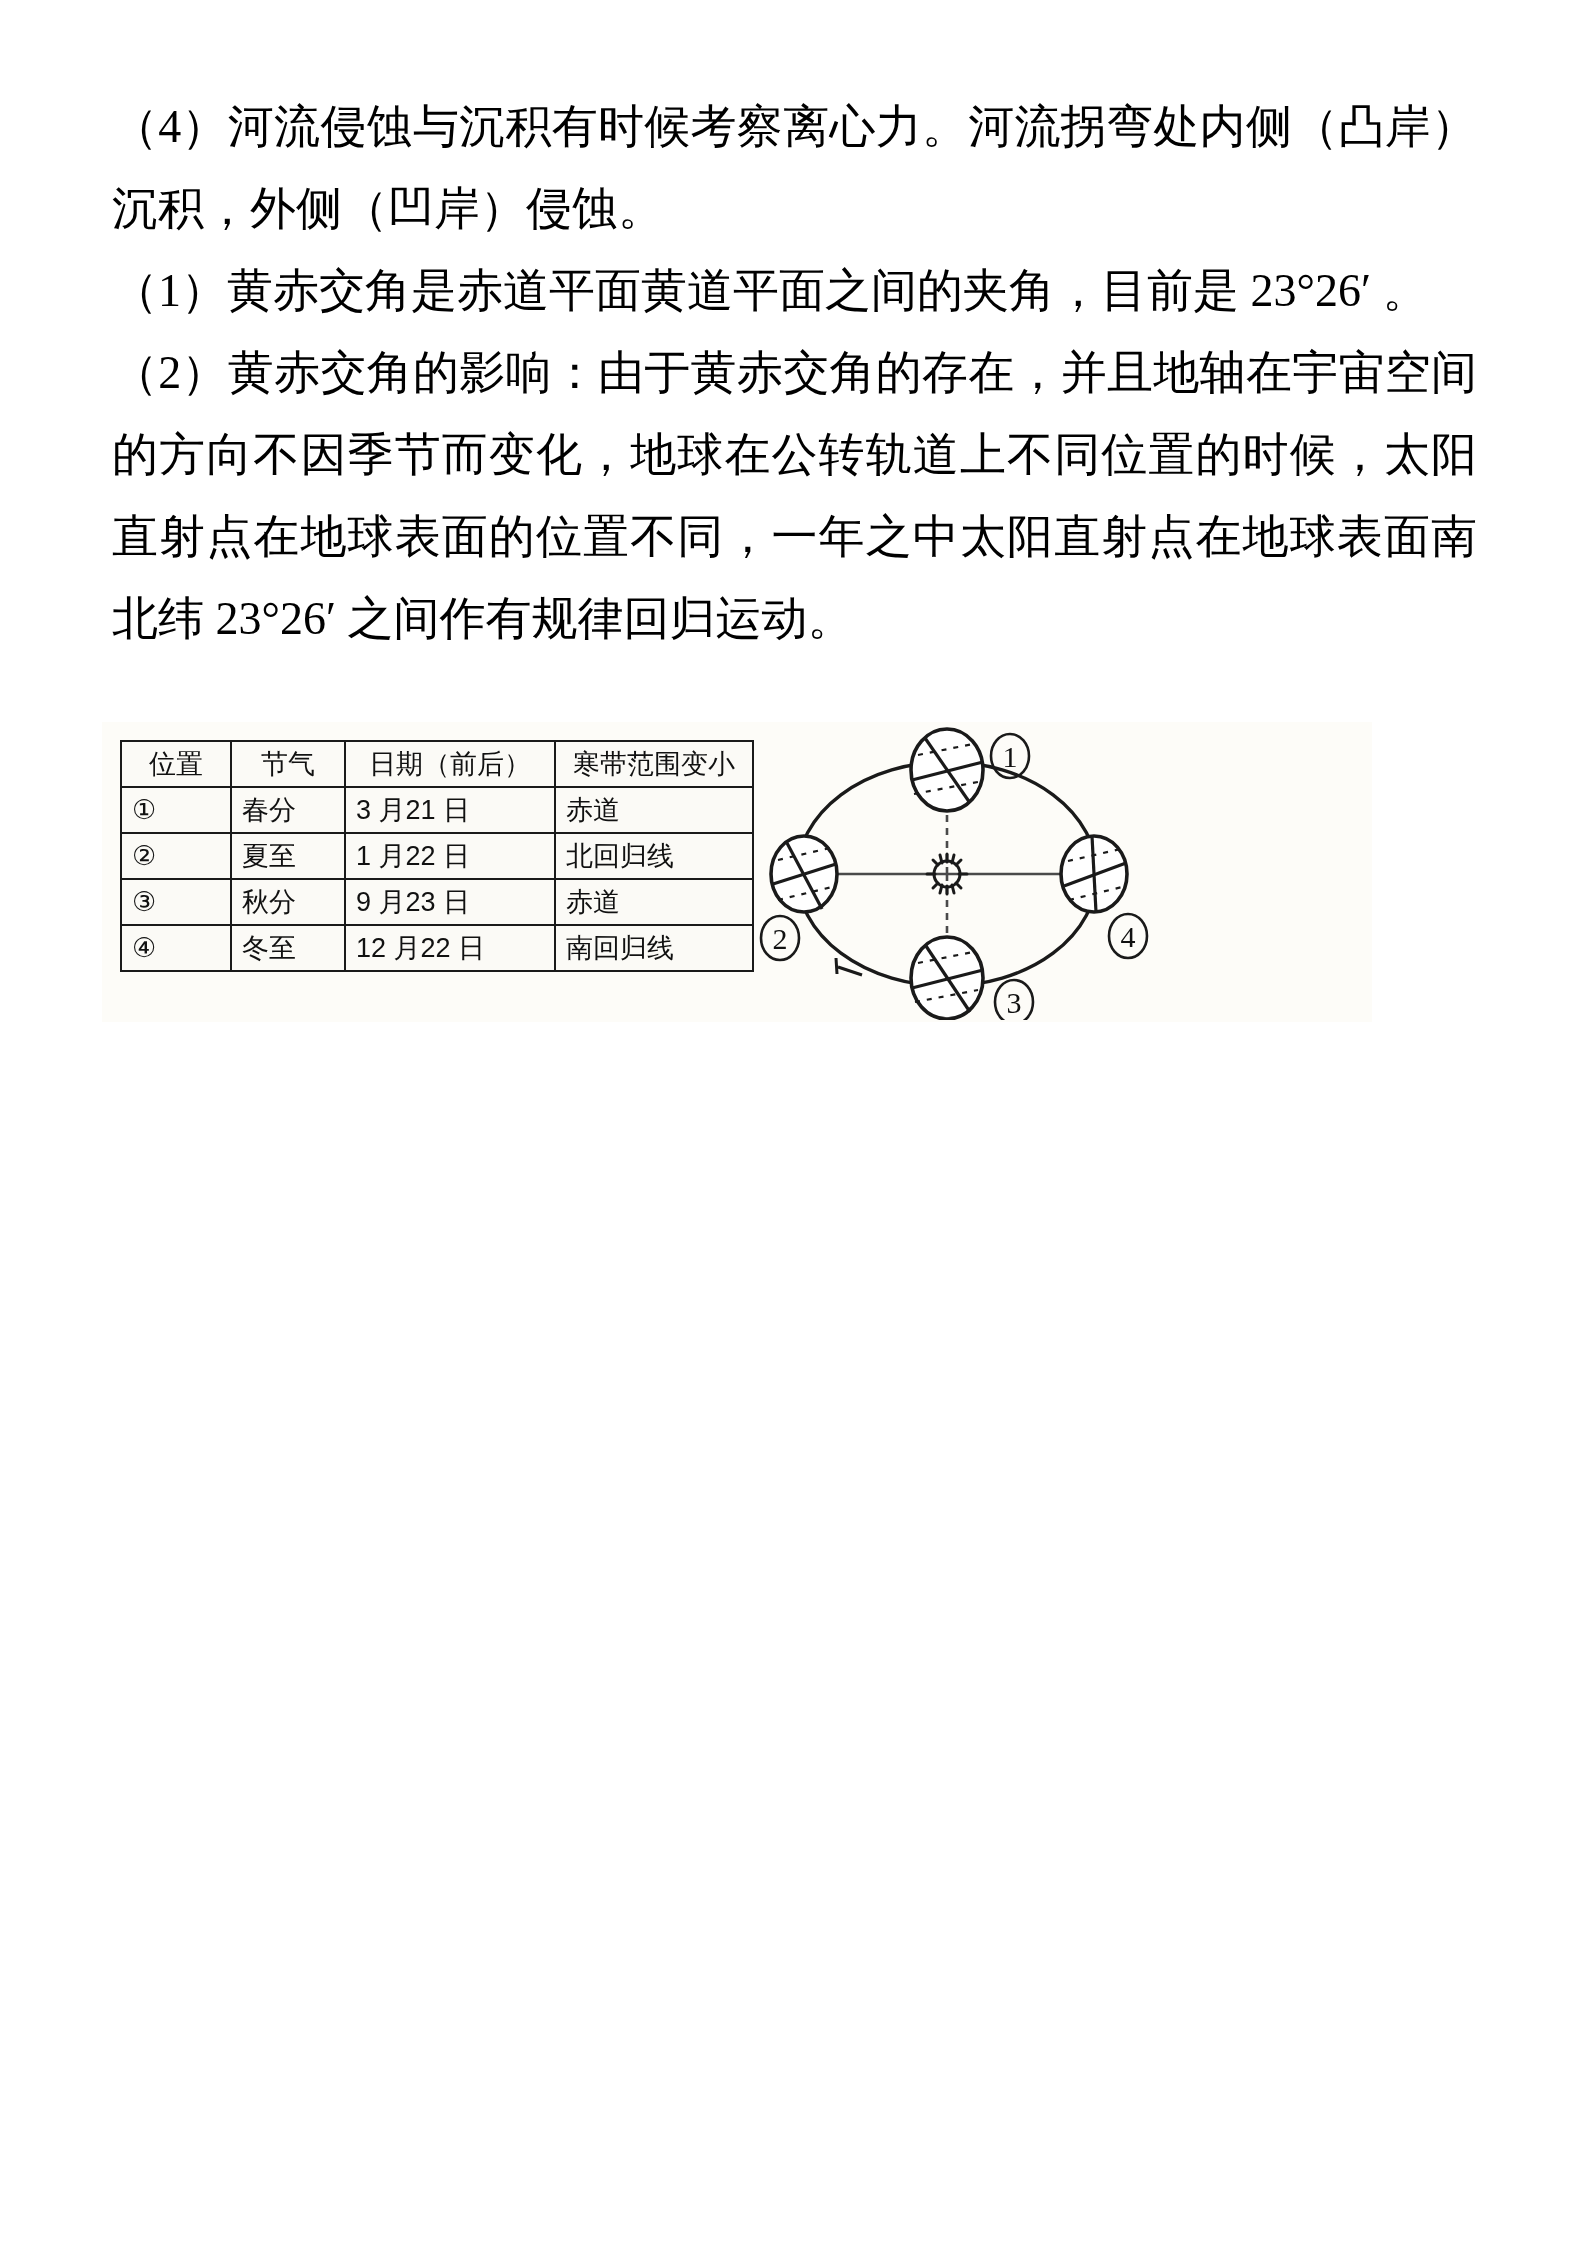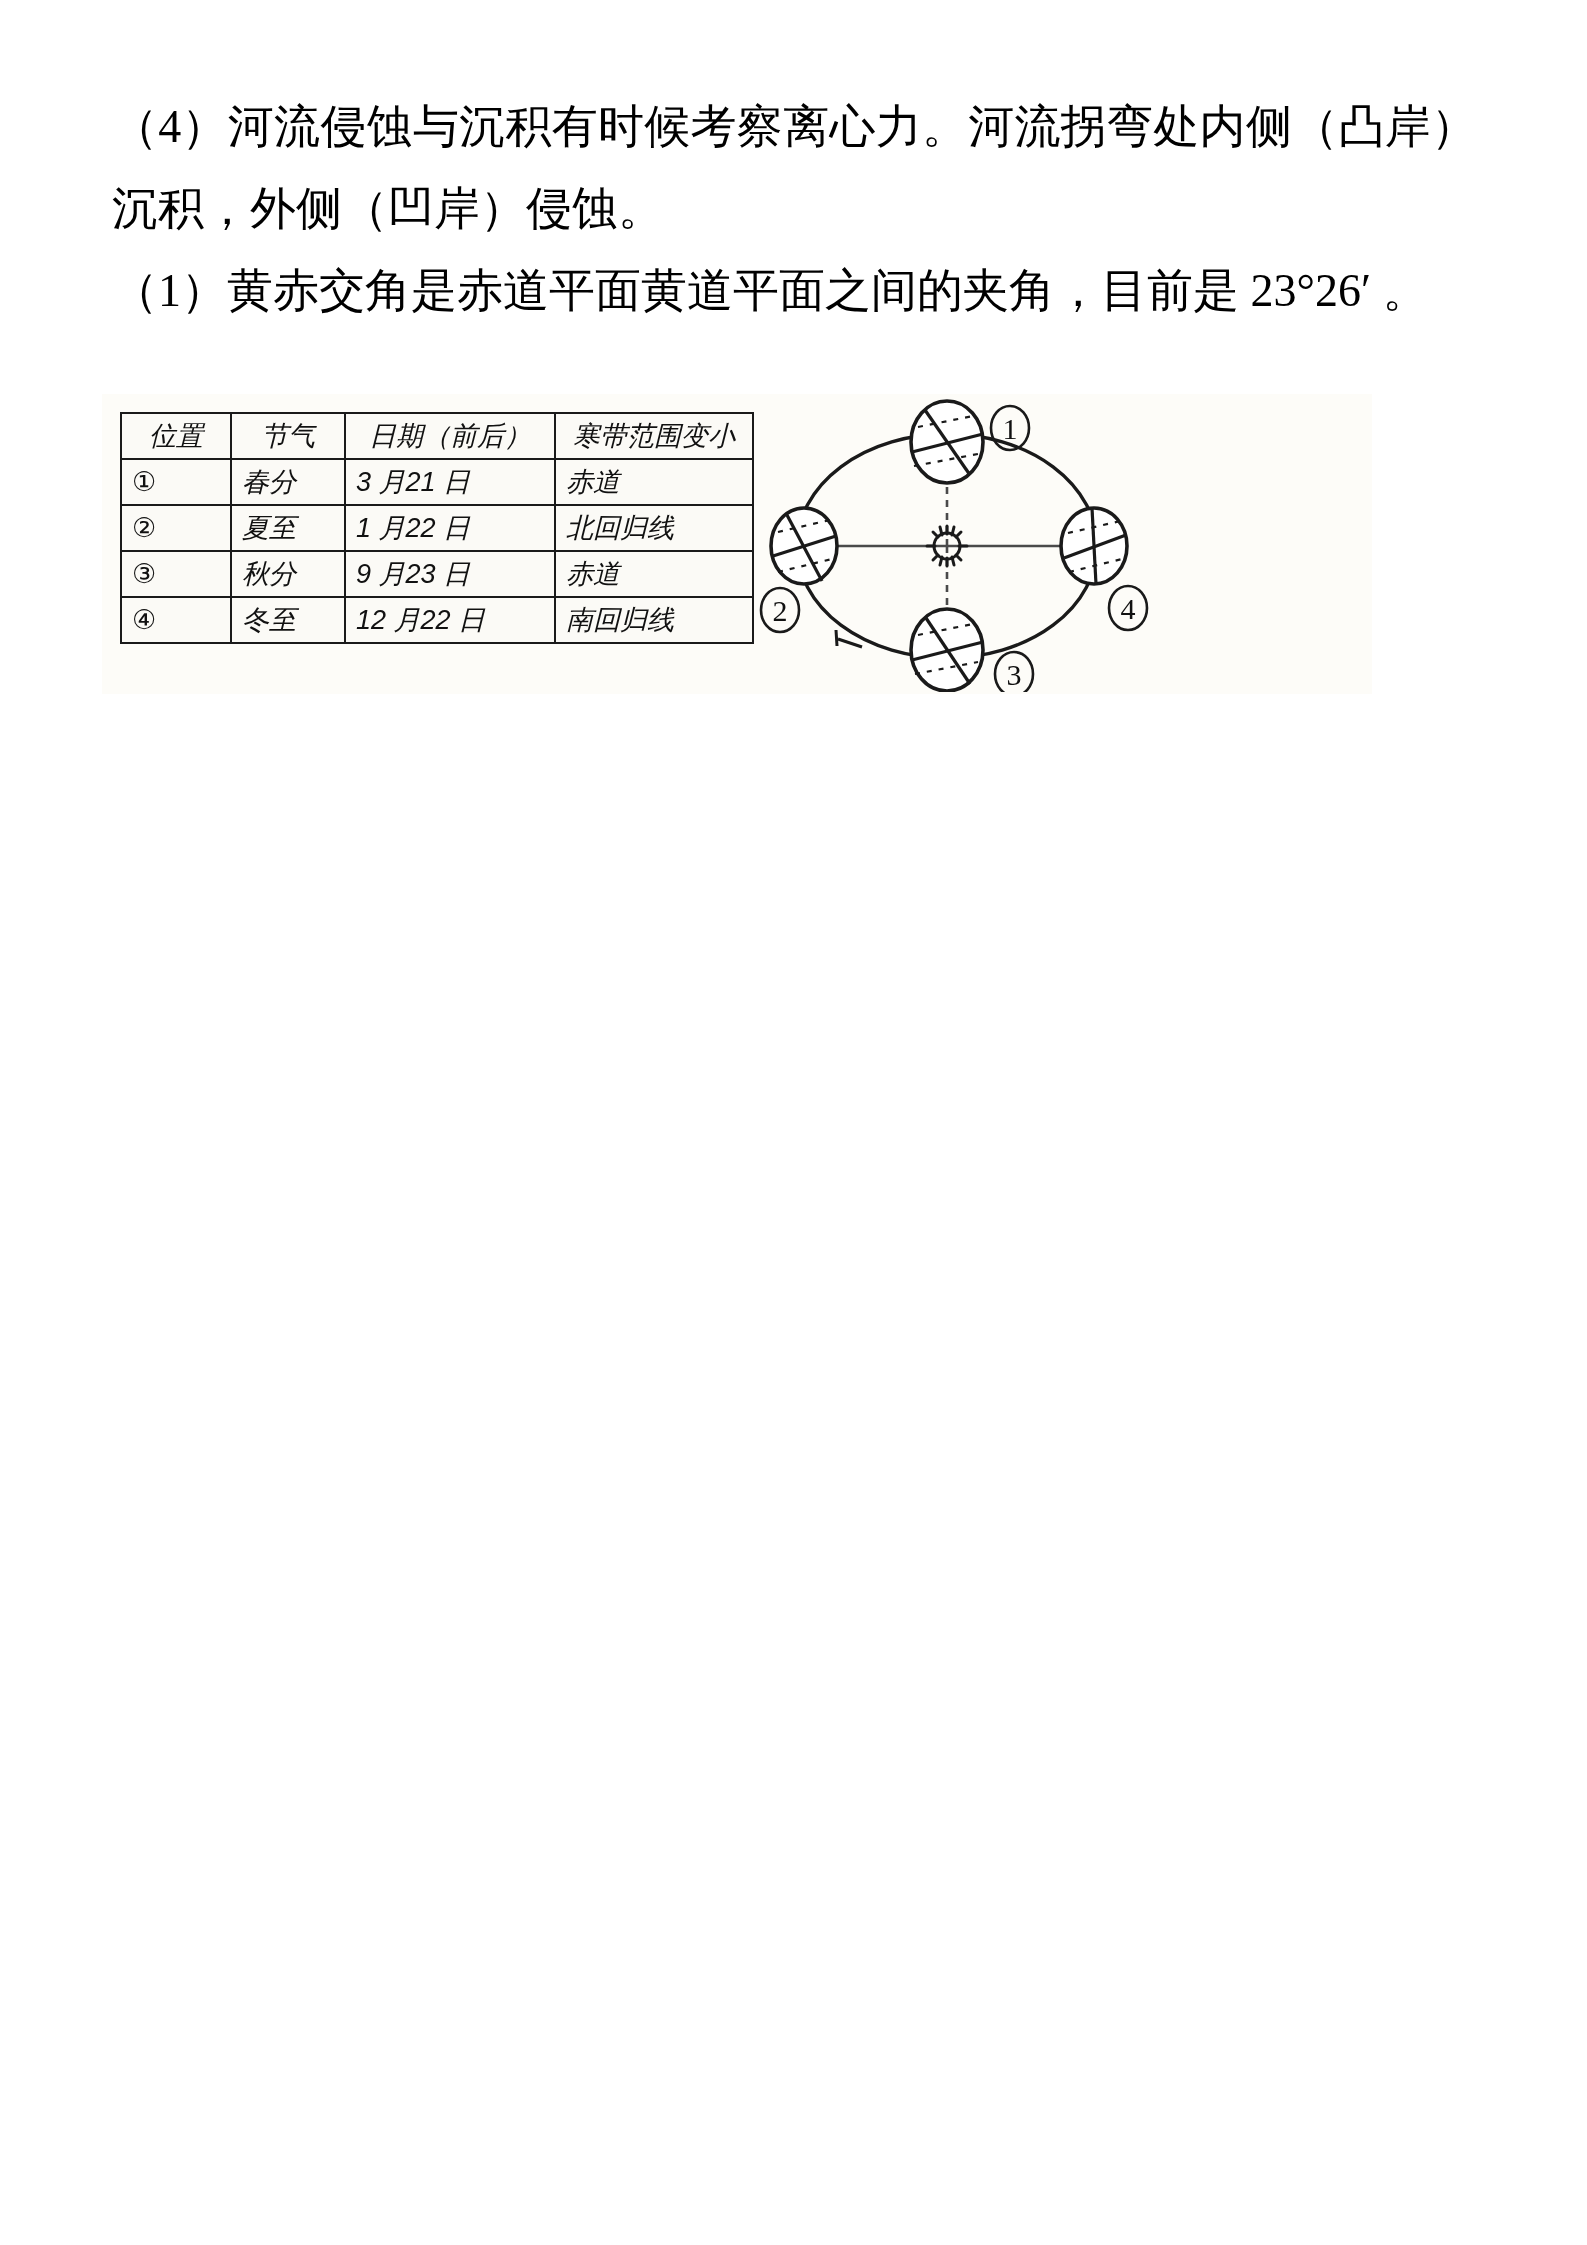--- a/index.html
+++ b/index.html
@@ -62,21 +62,20 @@
   }
   .figure-inner {
     position: relative;
     width: 100%;
     height: 100%;
   }
   .fig-table-wrap {
     position: absolute;
     left: 18px;
     top: 18px;
-    font-style: italic;
   }
   table.fig-table {
     border-collapse: collapse;
     background: #fbfaf6;
     font-family: "Liberation Sans", "DejaVu Sans", sans-serif;
   }
   table.fig-table td, table.fig-table th {
     border: 2px solid #1a1a1a;
     font-size: 27px;
     line-height: 30px;
@@ -110,20 +109,21 @@
 <body>
 
 <div class="page">
   <div class="content">
 
     <p class="para">（4）河流侵蚀与沉积有时候考察离心力。河流拐弯处内侧（凸岸）沉积，外侧（凹岸）侵蚀。</p>
 
 
     <p class="para">（1）黄赤交角是赤道平面黄道平面之间的夹角，目前是 23°26′ 。</p>
 
+    <p class="para">（2）黄赤交角的影响：由于黄赤交角的存在，并且地轴在宇宙空间的方向不因季节而变化，地球在公转轨道上不同位置的时候，太阳直射点在地球表面的位置不同，一年之中太阳直射点在地球表面南北纬 23°26′ 之间作有规律回归运动。</p>
 
     <div class="gap-figure-top"></div>
 
     <div class="figure">
       <div class="figure-inner">
 
         <div class="fig-table-wrap">
           <table class="fig-table">
             <thead>
               <tr>

